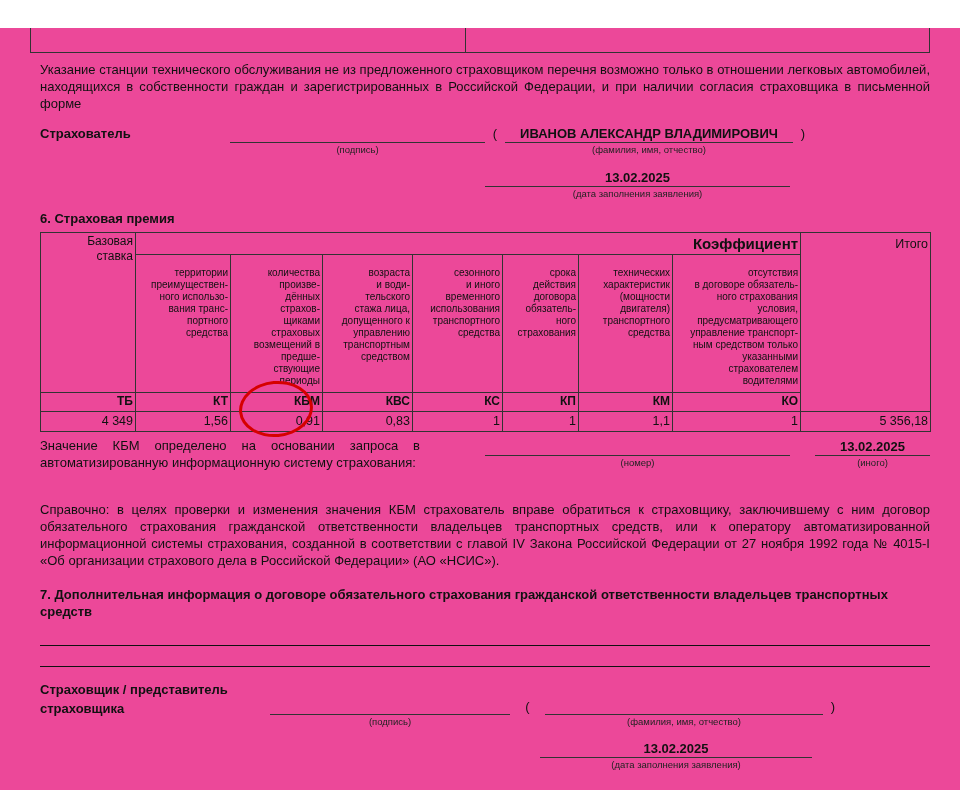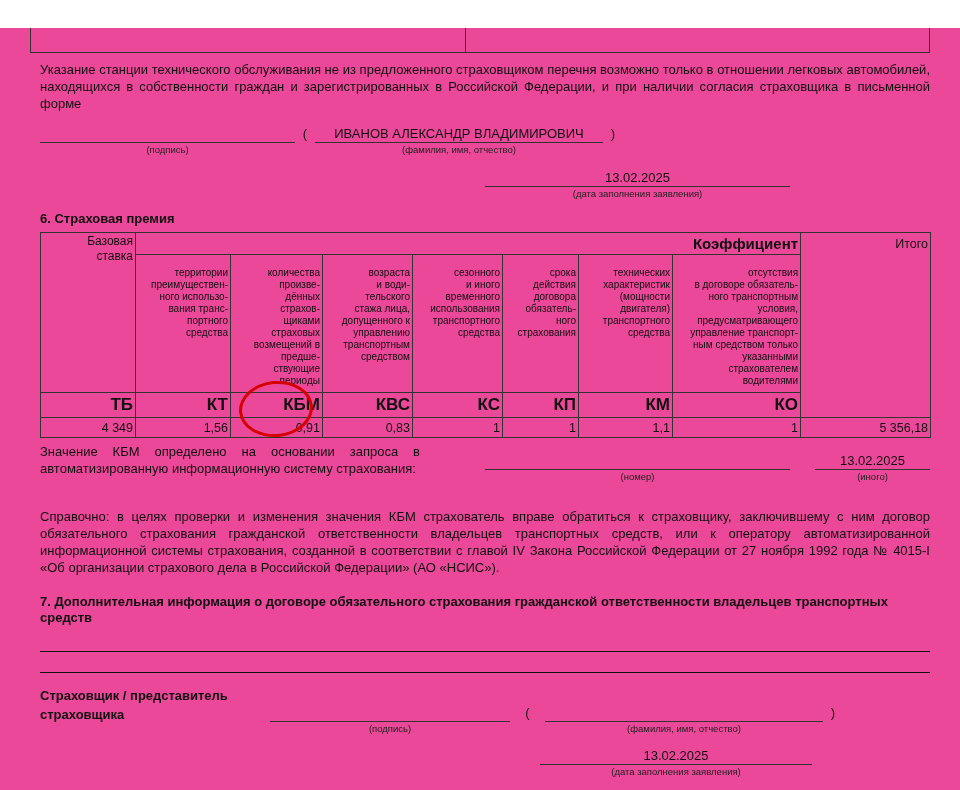--- a/index.html
+++ b/index.html
@@ -21,51 +21,51 @@
   .top-cell.left { width: 435px; border-right: none; }
   .top-cell.right { flex: 1; }
 
   .content { position: absolute; top: 34px; left: 40px; width: 890px; }
 
   .intro { text-align: justify; margin-bottom: 12px; }
 
   .form-row { display: flex; align-items: flex-end; }
   .flabel { font-weight: bold; margin-bottom: 13px; }
   .field { display: flex; flex-direction: column; justify-content: flex-end; }
-  .fvalue { text-align: center; font-weight: normal; min-height: 17px; line-height: 17px; }
+  .fvalue { text-align: center; font-weight: bold; min-height: 17px; line-height: 17px; }
   .fline { border-bottom: 1px solid #333; height: 1px; }
   .fcaption { text-align: center; font-size: 9.5px; color: #222; padding-top: 1px; height: 13px; }
   .paren { width: 20px; text-align: center; padding-bottom: 13px; }
 
   .insured-label { width: 190px; }
   .sig-field { width: 255px; }
   .name-field { width: 288px; }
 
   .date-row1 { margin-top: 13px; }
   .date-field { margin-left: 445px; width: 305px; }
 
   .sec-title { font-weight: bold; margin-top: 11px; margin-bottom: 4px; }
 
   .tbl-wrap { position: relative; margin-top: 2px; }
   table.premium { border-collapse: collapse; width: 890px; table-layout: fixed; }
   .premium td { border: 1px solid #333; text-align: right; vertical-align: top; padding: 1px 2px; }
   .premium .basehdr { white-space: pre-line; font-size: 12px; line-height: 1.25; }
   .premium .coefhdr { font-weight: bold; height: 18px; vertical-align: middle; font-size: 15px; }
   .premium .totalhdr { font-size: 12.5px; padding-top: 3px; padding-left: 20px; }
   .premium .subhdr { font-size: 10px; line-height: 1.2; white-space: pre-line; height: 138px; padding-top: 12px; }
-  .premium .code { font-weight: bold; height: 18px; vertical-align: middle; font-size: 17px; }
+  .premium .code { font-weight: bold; height: 18px; vertical-align: middle; font-size: 12px; }
   .premium .val { height: 20px; vertical-align: middle; font-size: 12.5px; }
   .kbm-circle {
     position: absolute; left: 199px; top: 149px; width: 74px; height: 56px;
     border: 3.5px solid #d60000; border-radius: 50%;
     transform: rotate(-5deg);
     pointer-events: none;
   }
 
-  .kbm-row { display: flex; align-items: center; margin-top: 6px; }
+  .kbm-row { display: flex; align-items: flex-start; margin-top: 6px; }
   .kbm-text { width: 380px; text-align: justify; margin-bottom: 13px; }
   .num-field { margin-left: 65px; width: 305px; }
   .kbm-date-field { margin-left: 25px; width: 115px; }
 
   .reference { text-align: justify; margin-top: 18px; }
 
   .s7 { margin-top: 17px; margin-bottom: 0; }
 
   .blank-line { border-bottom: 1.5px solid #111; height: 0; width: 890px; }
   .blank-line.first { margin-top: 24px; }
@@ -87,20 +87,21 @@
   <div class="top-table">
     <div class="top-cell left"></div>
     <div class="top-cell right"></div>
   </div>
 
   <div class="content">
 
     <p class="intro">Указание станции технического обслуживания не из предложенного страховщиком перечня возможно только в отношении легковых автомобилей, находящихся в собственности граждан и зарегистрированных в Российской Федерации, и при наличии согласия страховщика в письменной форме</p>
 
     <div class="form-row">
+      <div class="flabel insured-label">Страхователь</div>
       <div class="field sig-field">
         <div class="fvalue"></div>
         <div class="fline"></div>
         <div class="fcaption">(подпись)</div>
       </div>
       <div class="paren">(</div>
       <div class="field name-field">
         <div class="fvalue">ИВАНОВ АЛЕКСАНДР ВЛАДИМИРОВИЧ</div>
         <div class="fline"></div>
         <div class="fcaption">(фамилия, имя, отчество)</div>
@@ -176,21 +177,21 @@
 ного
 страхования</td>
             <td class="subhdr">технических
 характеристик
 (мощности
 двигателя)
 транспортного
 средства</td>
             <td class="subhdr">отсутствия
 в договоре обязатель-
-ного транспортным
+ного страхования
 условия,
 предусматривающего
 управление транспорт-
 ным средством только
 указанными
 страхователем
 водителями</td>
           </tr>
           <tr>
             <td class="code">ТБ</td>

